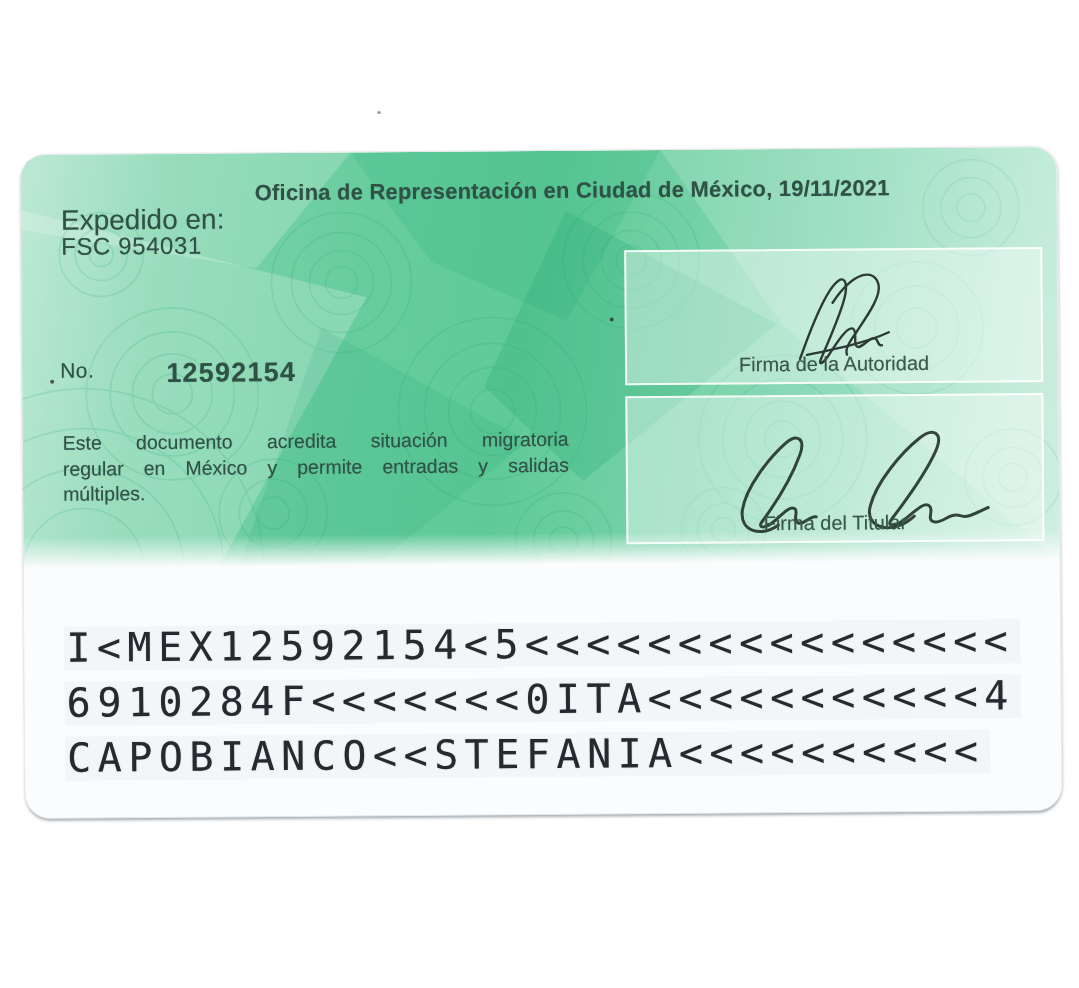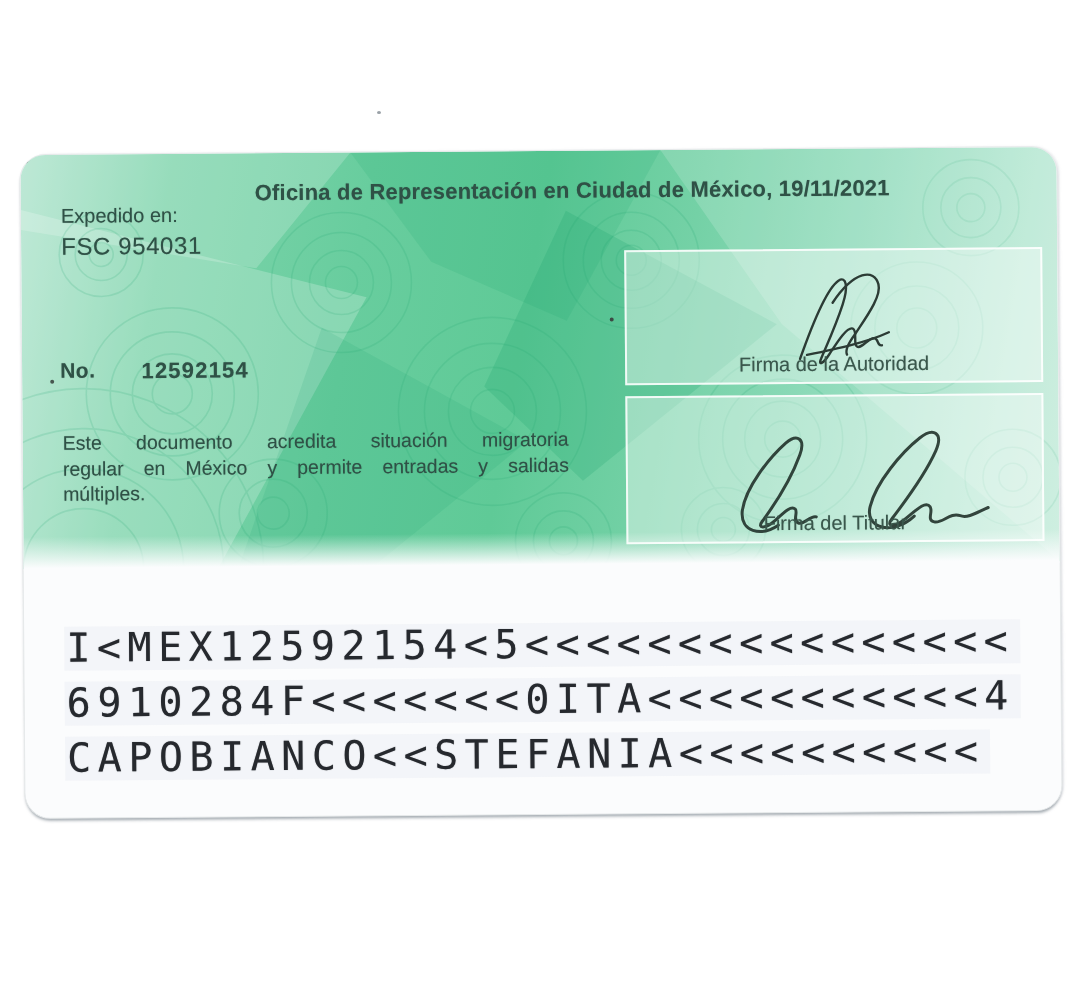--- a/index.html
+++ b/index.html
@@ -29,26 +29,26 @@
     position:absolute;left:0;top:382px;width:1036px;height:34px;
     background:linear-gradient(rgba(255,255,255,0), #fbfcfd 92%);
   }
 
   .gtext{color:#2f5146;text-shadow:0 0 1px rgba(47,81,70,.4);}
 
   .card-header{
     position:absolute;left:234px;top:27px;width:800px;
     font-size:22px;font-weight:bold;letter-spacing:.2px;
   }
-  .issued-label{position:absolute;left:40px;top:50px;font-size:20px;}
+  .issued-label{position:absolute;left:40px;top:50px;font-size:28px;}
   .issued-value{position:absolute;left:40px;top:78px;font-size:24px;letter-spacing:.6px;}
 
   .number-row{position:absolute;left:38px;top:204px;font-size:21px;display:flex;}
-  .number-label{letter-spacing:.5px;font-weight:bold;}
-  .number-value{font-weight:bold;font-size:22px;letter-spacing:1.2px;margin-left:46px;}
+  .number-label{letter-spacing:.5px;}
+  .number-value{font-weight:bold;font-size:27px;letter-spacing:1.2px;margin-left:72px;}
 
   .statement{position:absolute;left:40px;top:276px;width:506px;font-size:19.5px;line-height:25.5px;}
   .statement .jline{text-align:justify;text-align-last:justify;}
   .statement .lline{text-align:left;}
 
   
   .sig-box{
     position:absolute;width:418px;
     background:rgba(255,255,255,.40);
     border:2px solid rgba(255,255,255,.85);

